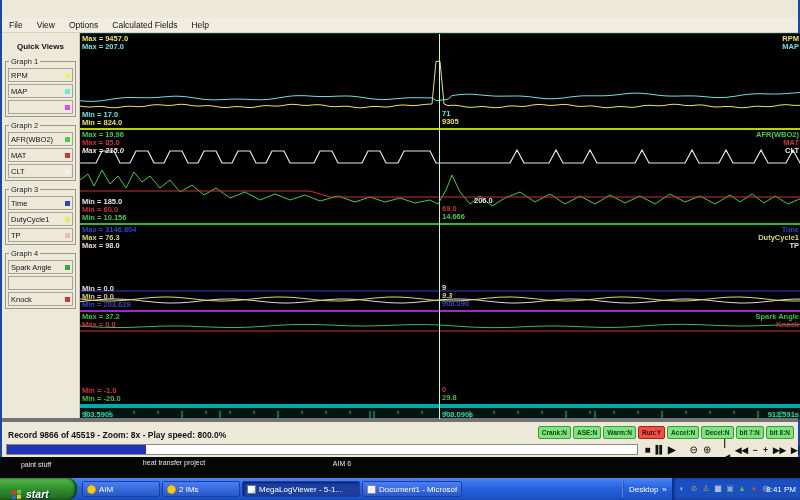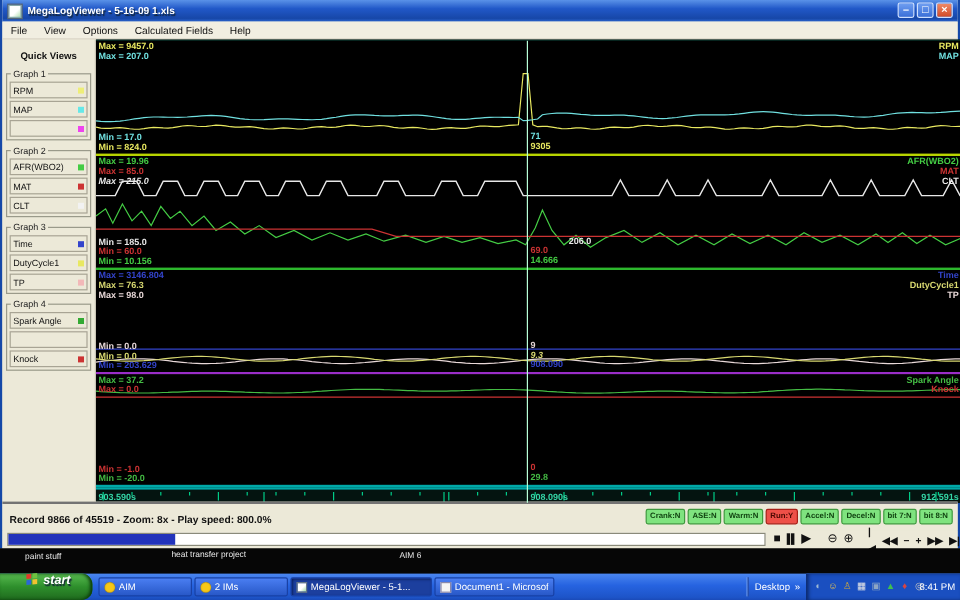--- a/index.html
+++ b/index.html
@@ -48,21 +48,21 @@
   .stack-min{left:2px;bottom:1px;}
   .stack-series{right:3px;top:1px;text-align:right;}
   .stack-cursor{left:362px;bottom:2px;}
   #cursor-line{position:absolute;top:0;width:1px;height:385px;background:#b8ffd8;z-index:5;}
   #time-axis{position:absolute;left:0;top:372px;width:722px;height:13px;background:#041410;
              border-top:2px solid #00a8a8;box-sizing:border-box;}
   .axis-label{position:absolute;top:2px;font-size:7.5px;font-weight:bold;color:#35d8a8;white-space:nowrap;}
 
   
   #statusrow{position:absolute;left:0;top:418px;width:100%;height:24px;background:#ece9d8;
-             border-top:2px solid #737373;box-sizing:border-box;}
+             border-top:4px solid #737373;box-sizing:border-box;}
   #record-text{position:absolute;left:6px;top:8px;font-size:8.5px;font-weight:bold;color:#111;white-space:nowrap;}
   #flags{position:absolute;right:4px;top:4px;display:flex;gap:2px;}
   .flag{font-size:6.5px;font-weight:bold;padding:2px 3px;border-radius:2px;border:1px solid #3f9a3f;
         background:#7fe37f;color:#114411;white-space:nowrap;}
   .flag.on{background:#ee5048;border-color:#a82018;color:#4a0800;}
 
   #sliderrow{position:absolute;left:0;top:442px;width:100%;height:15px;background:#ece9d8;}
   #seek-track{position:absolute;left:4px;top:2px;width:632px;height:11px;background:#fff;
               border:1px solid #8a8a7a;box-sizing:border-box;}
   #seek-fill{height:100%;background:#2233bb;}
@@ -76,21 +76,21 @@
 
   
   #desktop-strip{position:absolute;left:0;top:457px;width:100%;height:21px;background:#060606;}
   .desk-label{position:absolute;font-size:7px;color:#e8e8e8;text-align:center;line-height:8px;}
 
   
   #taskbar{position:absolute;left:0;top:478px;width:100%;height:22px;
            background:linear-gradient(180deg,#4a86f0,#2663e0 45%,#1d54c8 90%,#1a4ab8);}
   #start-btn{position:absolute;left:0;top:0;width:77px;height:22px;border-radius:0 9px 9px 0;
              background:linear-gradient(180deg,#58bb50,#2e8f2c 50%,#1f6a1e);
-             display:flex;align-items:flex-start;padding-left:22px;box-sizing:border-box;
+             display:flex;align-items:flex-end;padding-left:12px;box-sizing:border-box;
              box-shadow:inset -2px 0 3px #0a3a0a;}
   #start-label{color:#fff;font-size:10.5px;font-weight:bold;font-style:italic;margin-left:4px;text-shadow:1px 1px 1px #123;}
   #start-flag{width:10px;height:10px;display:grid;grid-template-columns:4px 4px;grid-template-rows:4px 4px;gap:1px;transform:skewY(-6deg);}
   #start-flag span{display:block;}
   .task-btn{position:absolute;top:3px;height:16px;border-radius:2px;border:1px solid #1941a5;
             background:linear-gradient(180deg,#4a7ef2,#2858c8);display:flex;align-items:center;
             padding:0 4px;box-sizing:border-box;overflow:hidden;}
   .task-btn.active{background:#1c3f9e;box-shadow:inset 1px 1px 2px #0a1f5a;}
   .task-btn .tb-label{color:#fff;font-size:8px;white-space:nowrap;overflow:hidden;margin-left:3px;}
   .tb-icon{width:9px;height:9px;flex:none;border-radius:2px;}
@@ -105,29 +105,20 @@
         box-shadow:inset 2px 0 3px #0c2a70;display:flex;align-items:center;padding-left:4px;box-sizing:border-box;}
   .tray-icon{width:12px;font-size:8px;line-height:12px;text-align:center;flex:none;}
   #clock{position:absolute;right:4px;color:#fff;font-size:8px;white-space:nowrap;}
 </style>
 </head>
 <body>
 
 <div id="screen">
   <div id="app">
 
-    <div id="titlebar">
-      <div id="title-icon"></div>
-      <div id="title-text">MegaLogViewer - 5-16-09 1.xls</div>
-      <div id="winbtns">
-        <div class="winbtn">–</div>
-        <div class="winbtn">□</div>
-        <div class="winbtn close">×</div>
-      </div>
-    </div>
 
     <div id="menubar">
         <div class="menu-item">File</div>
         <div class="menu-item">View</div>
         <div class="menu-item">Options</div>
         <div class="menu-item">Calculated Fields</div>
         <div class="menu-item">Help</div>
       </div>
 
     <div id="sidebar">

